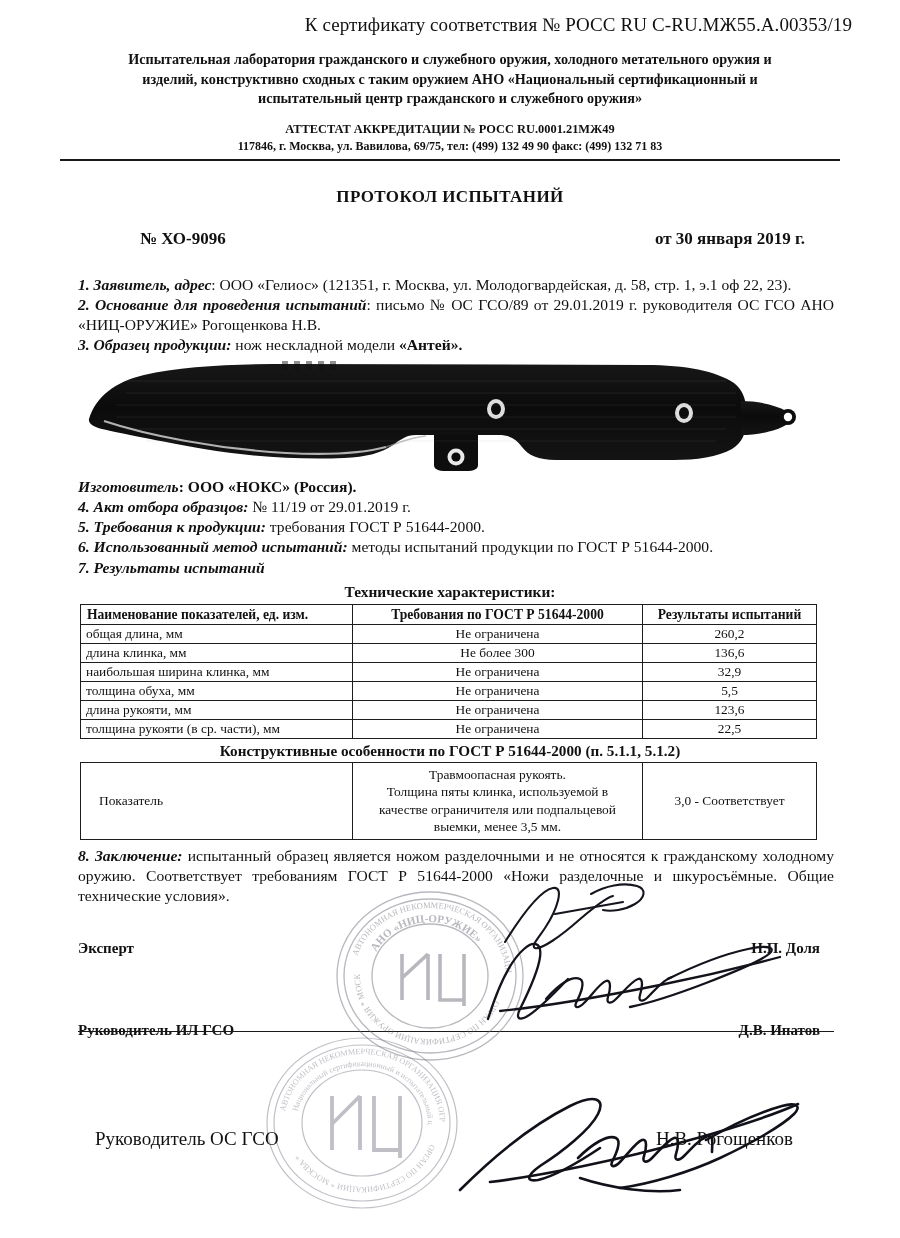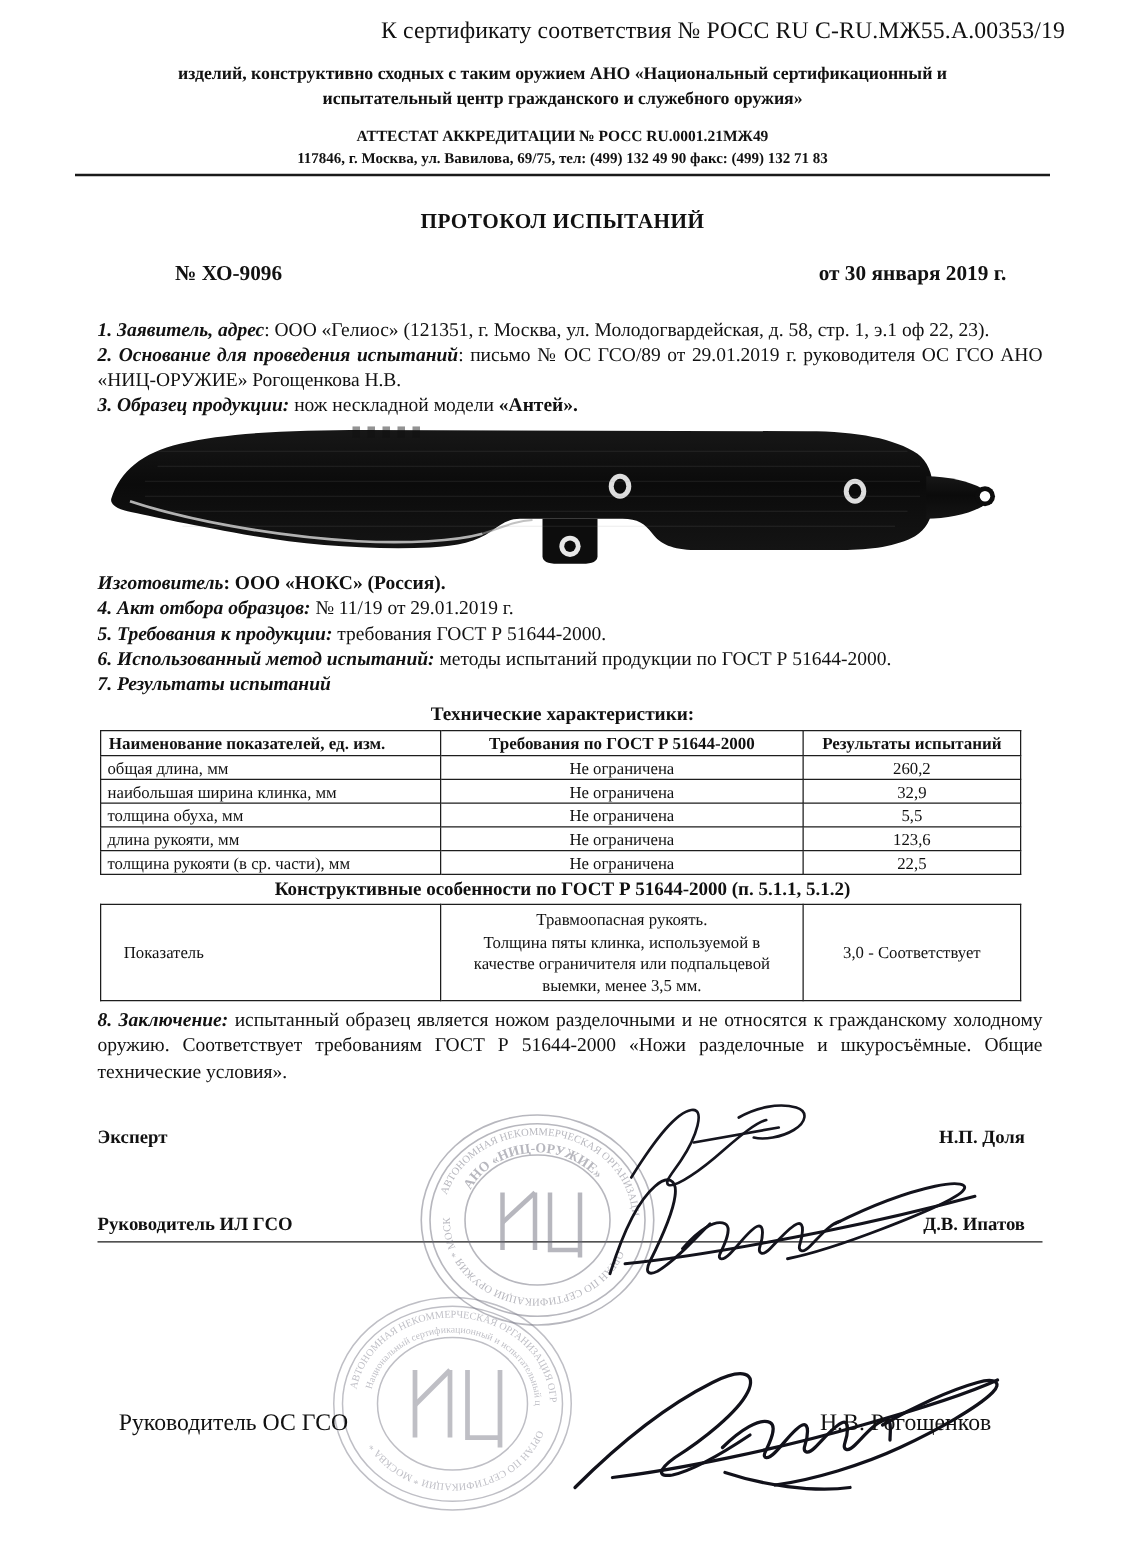--- a/index.html
+++ b/index.html
@@ -153,21 +153,21 @@
   .sig-area { position: relative; margin-top: 24px; height: 120px; }
   .sig-row {
     position: absolute;
     left: 78px; right: 66px;
     display: flex;
     justify-content: space-between;
     font-weight: bold;
     font-size: 15px;
   }
   .sig-row.r1 { top: 10px; }
-  .sig-row.r2 { top: 80px; align-items: flex-end; }
+  .sig-row.r2 { top: 92px; align-items: flex-end; }
   .sig-row .left-lbl { }
   .sig-row .right-nm { margin-right: 14px; }
   .sig-underline {
     position: absolute;
     left: 78px; right: 66px;
     top: 101px;
     border-bottom: 1.6px solid #1a1a1a;
   }
 
   .footnote {
@@ -200,20 +200,21 @@
   .hs.h3 { left: 430px; top: 1090px; }
 </style>
 </head>
 <body>
 
 <div class="page">
 
   <div class="hdr-cert">К сертификату соответствия № РОСС RU C-RU.МЖ55.А.00353/19</div>
 
   <div class="lab-block">
+    <div>Испытательная лаборатория гражданского и служебного оружия, холодного метательного оружия и</div>
     <div>изделий, конструктивно сходных с таким оружием АНО «Национальный сертификационный и</div>
     <div>испытательный центр гражданского и служебного оружия»</div>
   </div>
 
   <div class="accr-block">
     <div class="accr-1">АТТЕСТАТ АККРЕДИТАЦИИ № РОСС RU.0001.21МЖ49</div>
     <div class="accr-2">117846, г. Москва, ул. Вавилова, 69/75, тел: (499) 132 49 90 факс: (499) 132 71 83</div>
   </div>
 
   <div class="rule-top"></div>
@@ -312,20 +313,25 @@
         <th>Результаты испытаний</th>
       </tr>
     </thead>
     <tbody>
       <tr>
         <td class="c1">общая длина, мм</td>
         <td class="c2">Не ограничена</td>
         <td class="c3">260,2</td>
       </tr>
       <tr>
+        <td class="c1">длина клинка, мм</td>
+        <td class="c2">Не более 300</td>
+        <td class="c3">136,6</td>
+      </tr>
+      <tr>
         <td class="c1">наибольшая ширина клинка, мм</td>
         <td class="c2">Не ограничена</td>
         <td class="c3">32,9</td>
       </tr>
       <tr>
         <td class="c1">толщина обуха, мм</td>
         <td class="c2">Не ограничена</td>
         <td class="c3">5,5</td>
       </tr>
       <tr>

